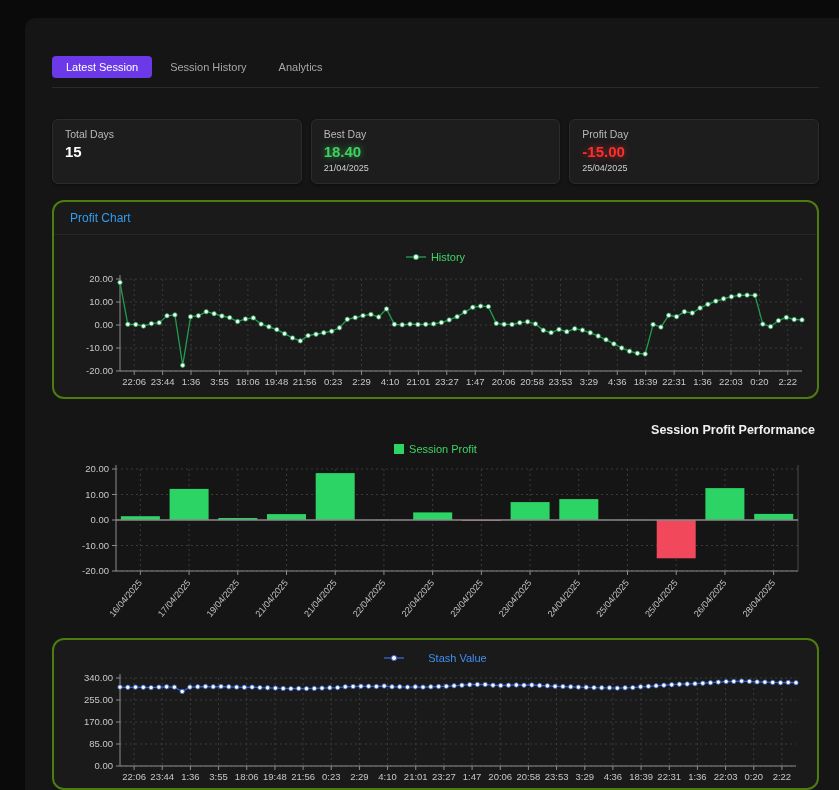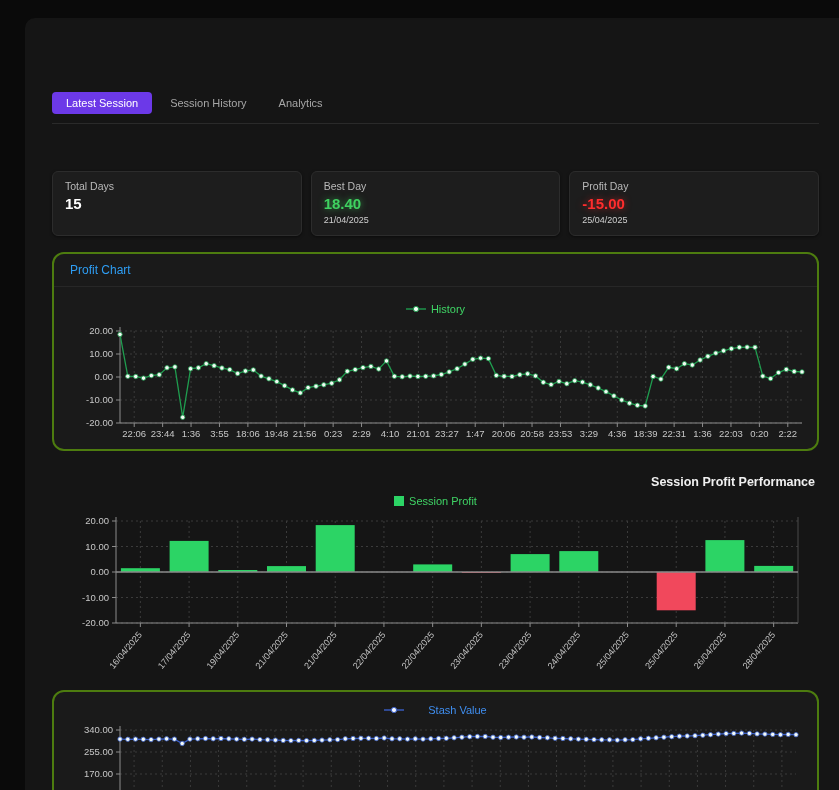--- a/index.html
+++ b/index.html
@@ -12,25 +12,25 @@
   .panel {
     position:absolute; left:25px; top:18px; right:0; bottom:-40px;
     background:#151515;
     border-radius:10px 0 0 0;
     padding:27px 20px 0 27px;
   }
   .page-title { font-size:15px; font-weight:bold; color:#f3f3f3; letter-spacing:.2px; }
   .tab-bar { margin-top:11px; display:flex; align-items:center; gap:4px;
     border-bottom:1px solid #2a2a2a; padding-bottom:9px; }
   .tab { background:transparent; border:none; color:#a6a6a6; font-size:11px;
-    font-family:inherit; padding:5px 14px; border-radius:4px; cursor:pointer;margin-top:36px; }
+    font-family:inherit; padding:5px 14px; border-radius:4px; cursor:pointer; }
   .tab.active { background:var(--accent,#6c39e8); color:#ffffff; }
   .stats-row { margin-top:31px; display:flex; gap:9px; }
   .stat-card { flex:1; background:#1d1d1d; border:1px solid #2c2c2c; border-radius:6px;
-    padding:8px 12px 10px 12px; min-height:64px; box-shadow:0 1px 3px rgba(0,0,0,.5);margin-top:16px; }
+    padding:8px 12px 10px 12px; min-height:64px; box-shadow:0 1px 3px rgba(0,0,0,.5); }
   .stat-label { font-size:10.5px; color:#b9b9b9; }
   .stat-value { font-size:15px; font-weight:bold; margin-top:3px; color:#ffffff; }
   .stat-value.green { color:var(--green,#3fd160); text-shadow:0 0 7px rgba(63,209,96,.65); }
   .stat-value.red   { color:var(--red,#ff2d2d);  text-shadow:0 0 7px rgba(255,45,45,.6); }
   .stat-sub { font-size:9px; color:#cfcfcf; margin-top:3px; }
   .streak-sep { color:#eaeaea; margin:0 4px; }
 
   .card { background:#1a1a1a; border:2px solid #4d7c0f; border-radius:12px; }
   .profit-card { margin-top:16px; }
   .card-header { font-size:12px; color:var(--blue,#2e9df3); padding:9px 16px;

